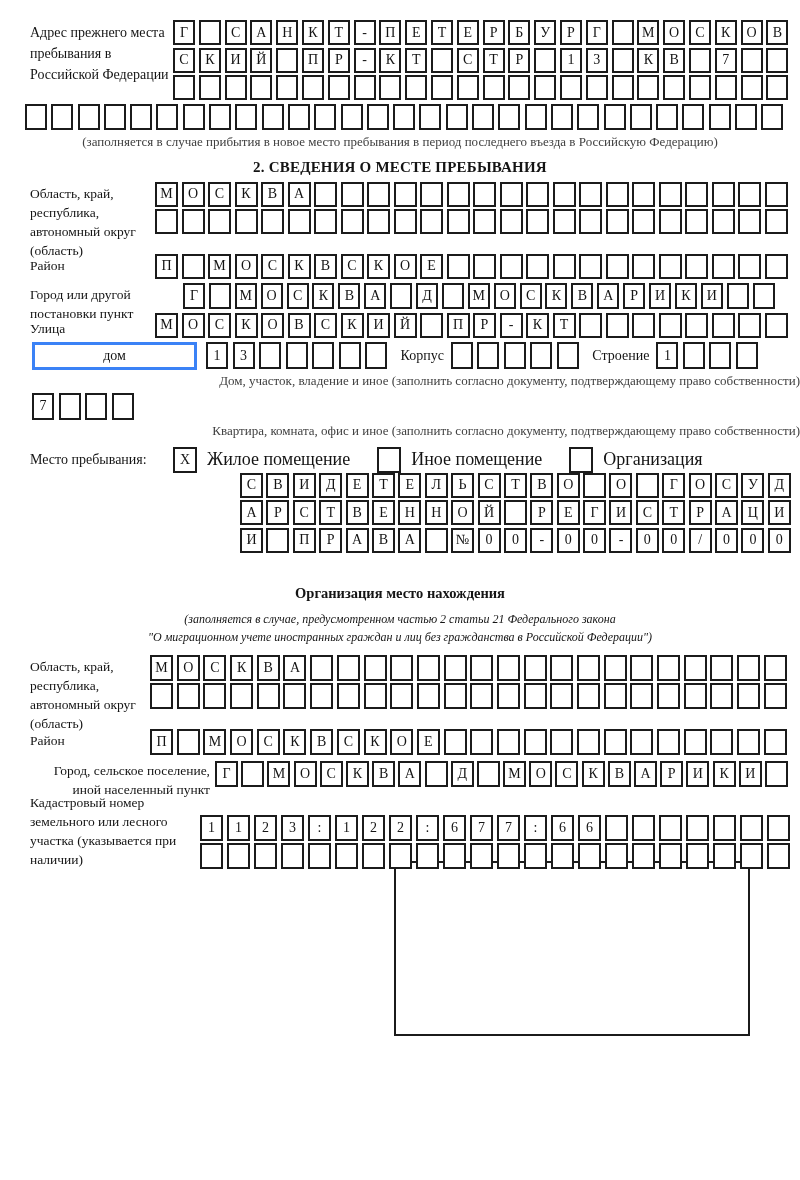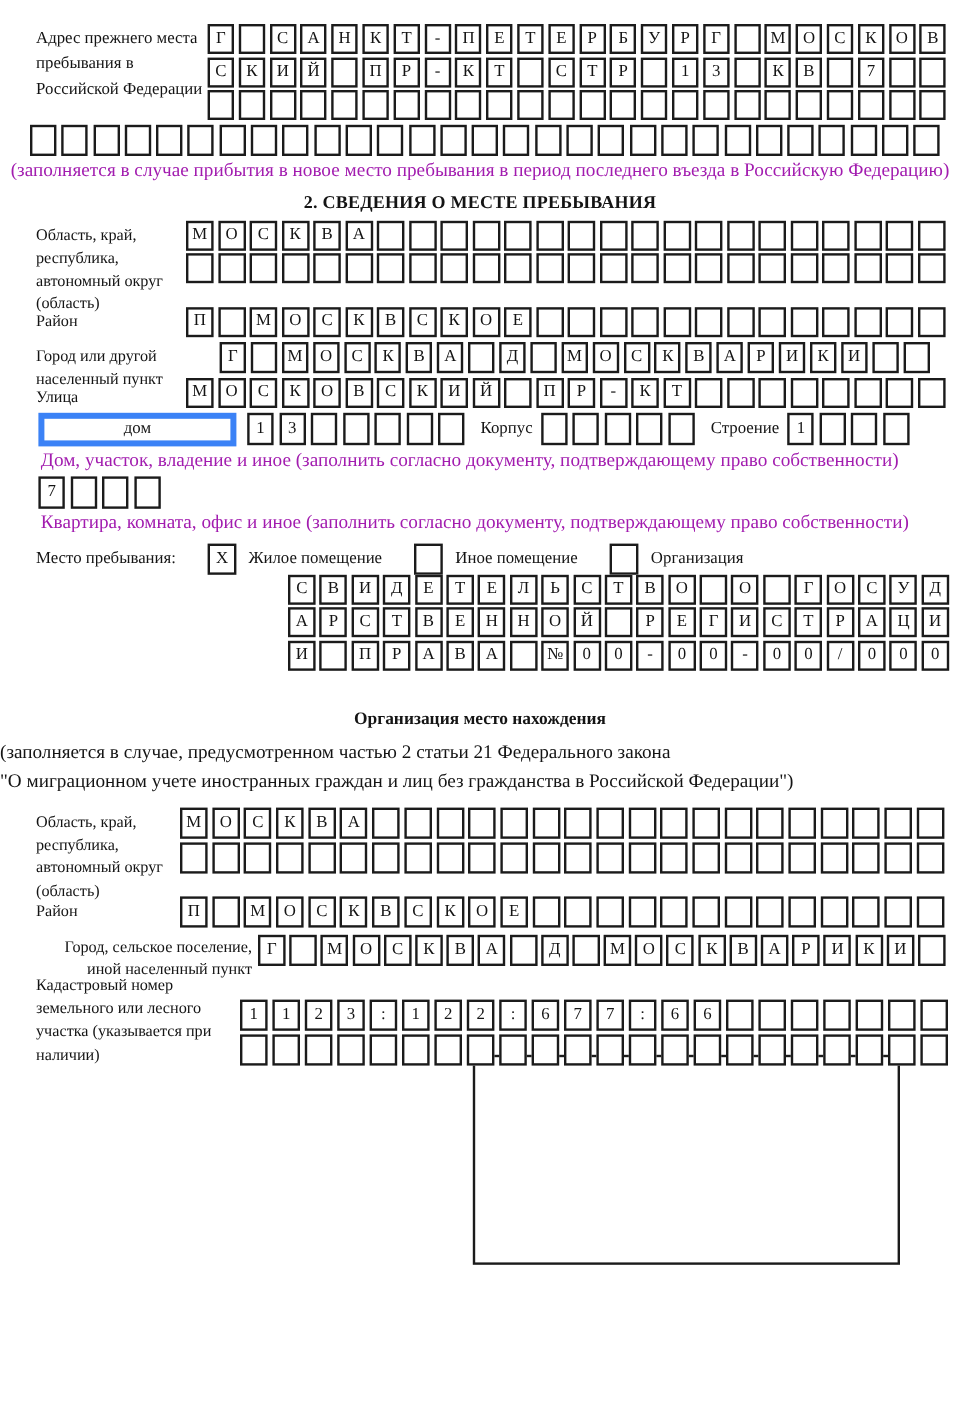--- a/index.html
+++ b/index.html
@@ -28,21 +28,21 @@
   .r-f     .cell { width:23px; height:26px; margin-right:3.7px; }
   .r-fcity .cell { width:23px; height:26px; margin-right:3.2px; }
   .r-kad   .cell { width:23px; height:26px; margin-right:4px; }
   .r-dom   .cell { width:22px; height:27px; margin-right:4.5px; }
   .rows .cells { margin-bottom:2.5px; }
 
   
   .prevflex { display:flex; margin:20px 0 0 30px; }
   .prevflex .plabel { width:143px; font-size:14px; line-height:1.5; padding-top:2px; }
   .fullrow { margin:1px 0 0 25px; }
-  .note { font-size:16px; color:#a21caf; }
+  .note { font-size:13px; color:#404040; }
   .note.center { text-align:center; margin-top:4px; }
 
   .sec-title { text-align:center; font-weight:bold; font-size:15px; margin:9px 0 6px 0; letter-spacing:.2px; }
 
   
   .grp { position:relative; margin-left:30px; }
   .grp .glabel { position:absolute; left:0; top:2px; font-size:13.5px; line-height:1.42; }
   .grp .gbody { }
   .ml-s2   { margin-left:125px; }
   .ml-s2city{ margin-left:153px; }
@@ -53,43 +53,43 @@
   .w-oblast { width:106px; }
   .w-foblast{ width:118px; }
   .w-city  { width:145px; }
   .w-fcity { width:180px;text-align:right; }
   .w-doc   { width:205px; }
   .w-kad   { width:165px; }
 
   
   .inlinerow { display:flex; align-items:center; margin-left:32px; margin-top:4px; }
   .wordbox {
-    border:5px solid #3b82f6; height:28px;
+    border:3px solid #3b82f6; height:28px;
     display:flex; align-items:center; justify-content:center;
     font-size:14px;
   }
   .wordbox.dom { width:165px; margin-right:9px; }
   .wordbox.kv  { width:196px; margin-right:9px; }
   .inline-label { font-size:14px; margin:0 7px 0 9px; }
-  .note.left { margin:3px 0 0 34px; }
+  .note.left { margin:3px 0 0 18px;text-align:right; }
 
   
   .mestorow { display:flex; align-items:center; margin:8px 0 0 30px; }
   .mlabel { font-size:14px; width:143px; }
   .chkbox {
     width:24px; height:26px; border:2px solid #1b1b1b;
     display:flex; align-items:center; justify-content:center;
     font-size:14px; margin-right:10px; flex:none;
   }
-  .optlabel { font-size:14px; margin-right:27px; }
+  .optlabel { font-size:18px; margin-right:27px; }
   .mesto-note { margin:3px 0 6px 152px; }
 
   
   .f-title { text-align:center; font-weight:bold; font-size:14.5px; margin:26px 0 8px 0; }
-  .f-note { font-size:16px; line-height:1.55; }
+  .f-note { text-align:center; font-size:12px; line-height:1.55;font-style:italic; }
 
   
   .stamp-box { border:2px solid #1b1b1b; width:356px; height:175px; margin:8px 0 0 394px; background:#fff; }
   .stamp-note { width:412px; margin:5px 0 0 352px; text-align:center; font-size:13.5px; line-height:1.4; }
 </style>
 </head>
 <body>
 
 <div class="page">
 
@@ -296,21 +296,21 @@
           <span class="cell"></span>
           <span class="cell"></span>
           <span class="cell"></span>
           <span class="cell"></span>
           <span class="cell"></span>
         </div>
     </div>
   </div>
 
   <div class="grp" style="height:28px;">
-    <div class="glabel w-city">Город или другой населенный пункт</div>
+    <div class="glabel w-city">Город или другой постановки пункт</div>
     <div class="gbody ml-s2city">
       <div class="cells r-s2city">
           <span class="cell">Г</span>
           <span class="cell"></span>
           <span class="cell">М</span>
           <span class="cell">О</span>
           <span class="cell">С</span>
           <span class="cell">К</span>
           <span class="cell">В</span>
           <span class="cell">А</span>

